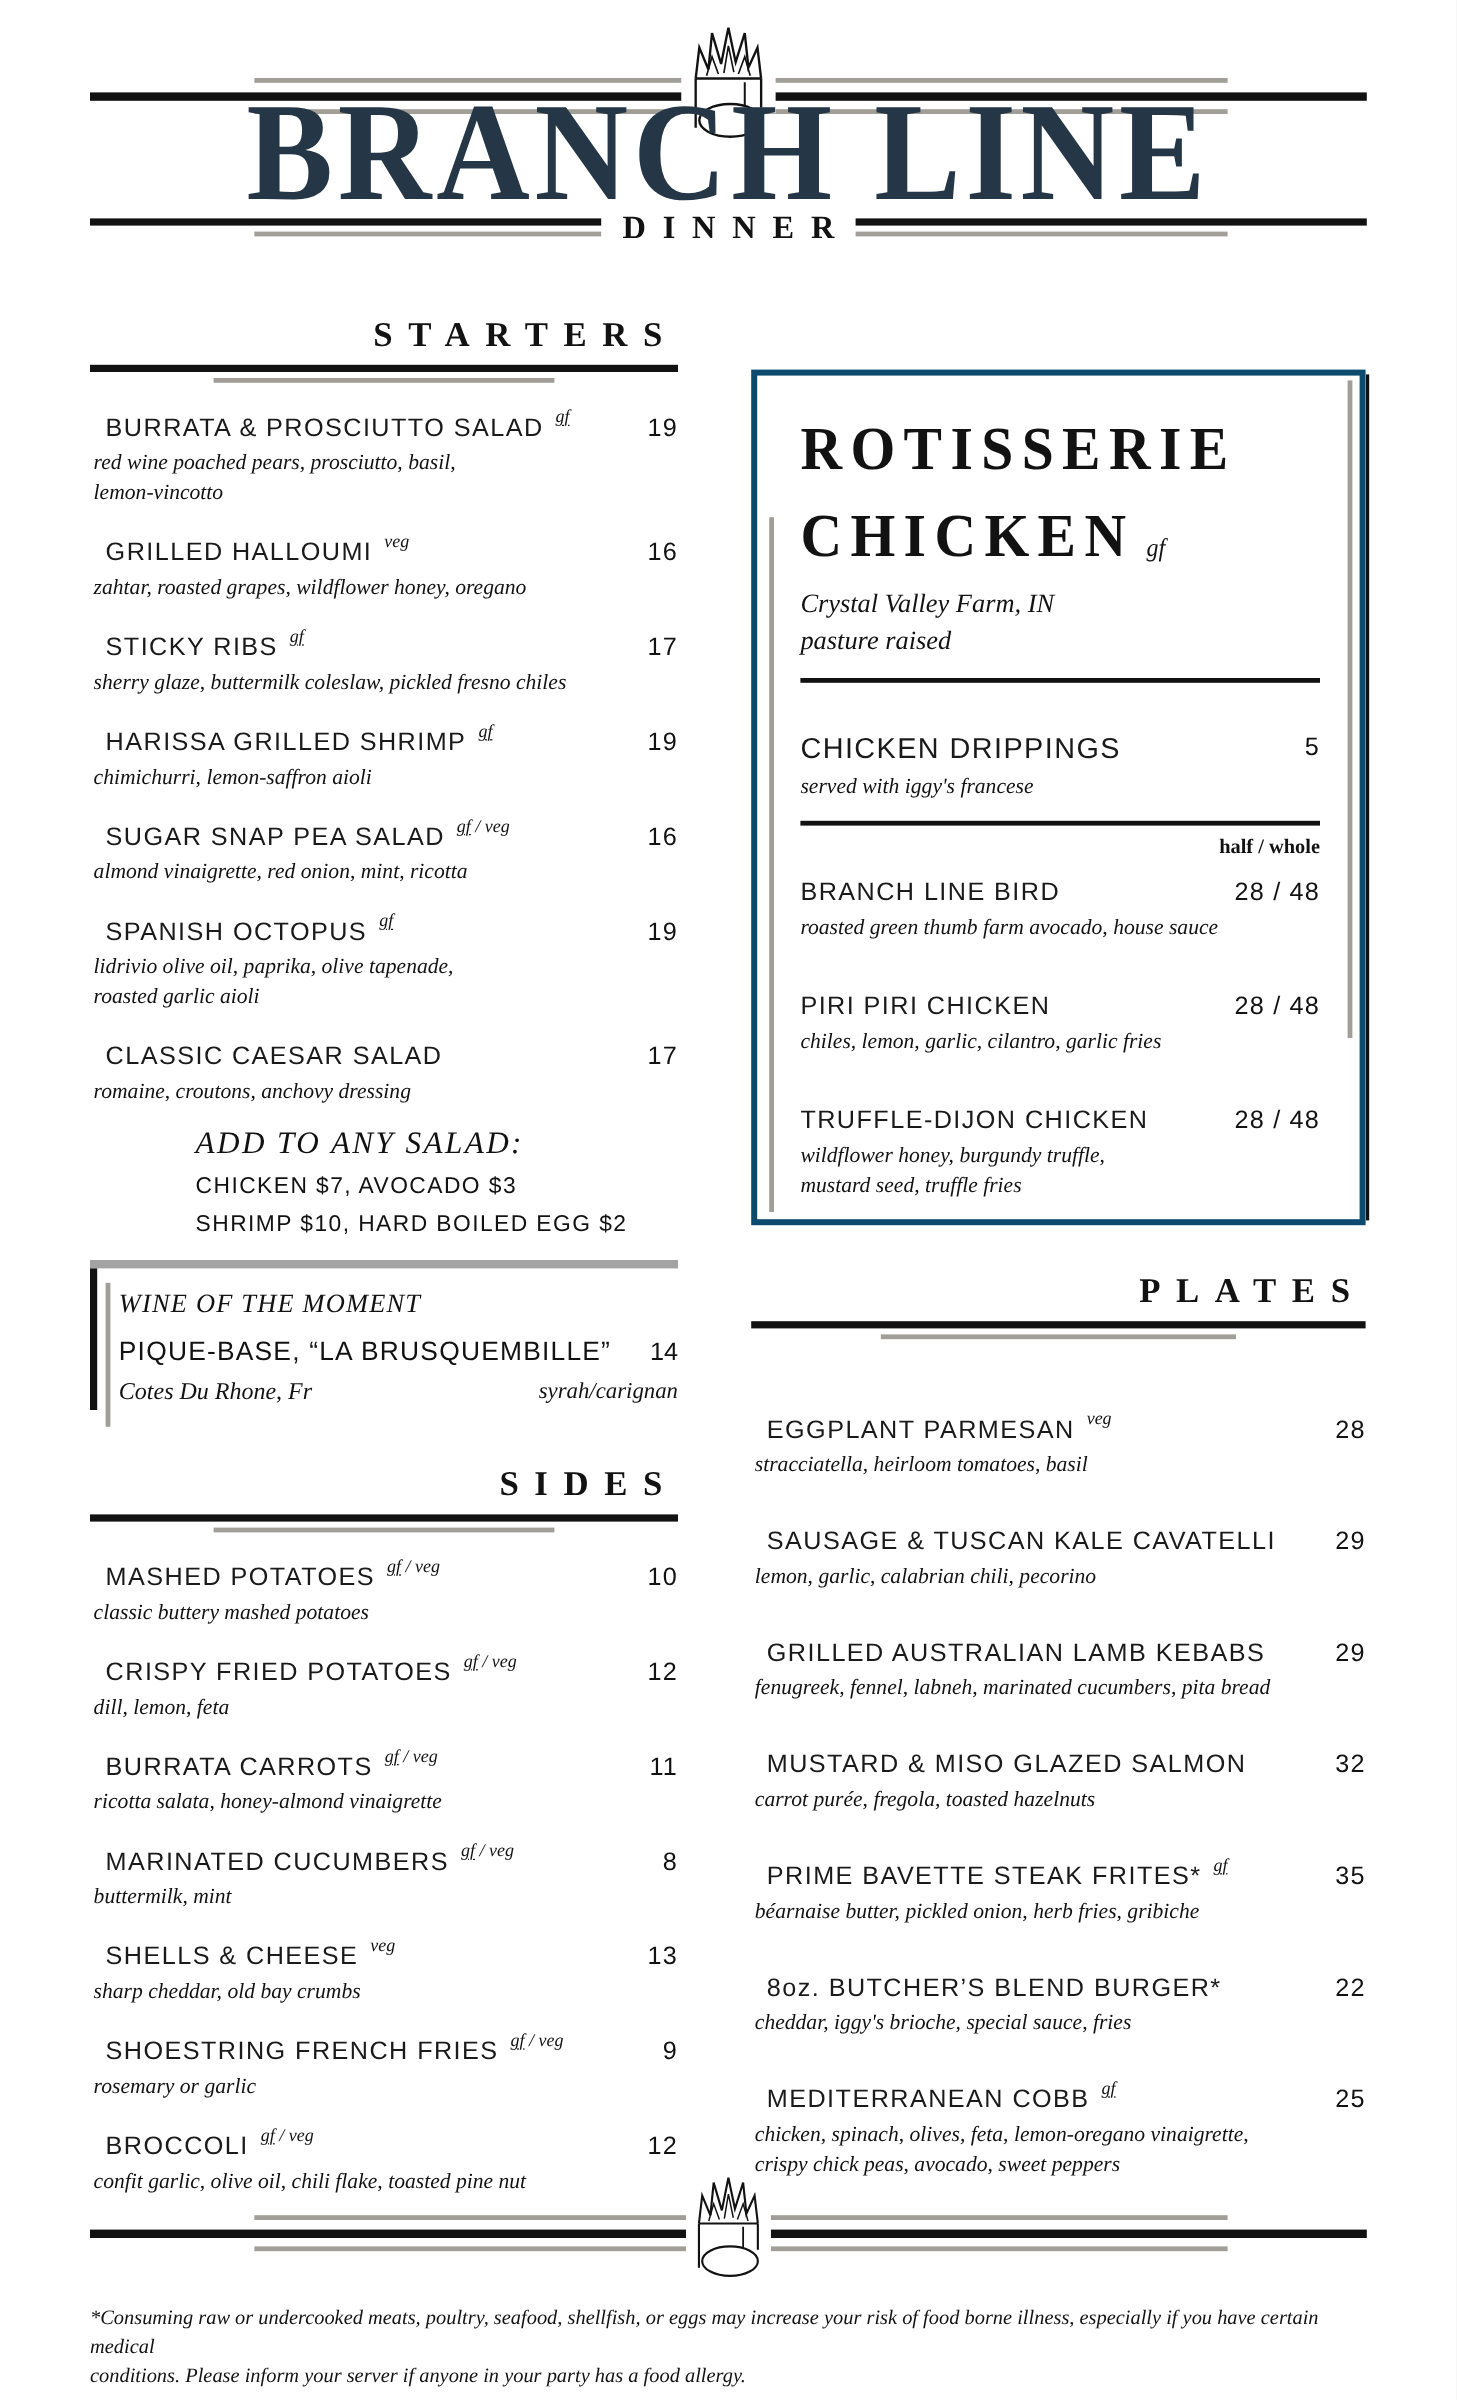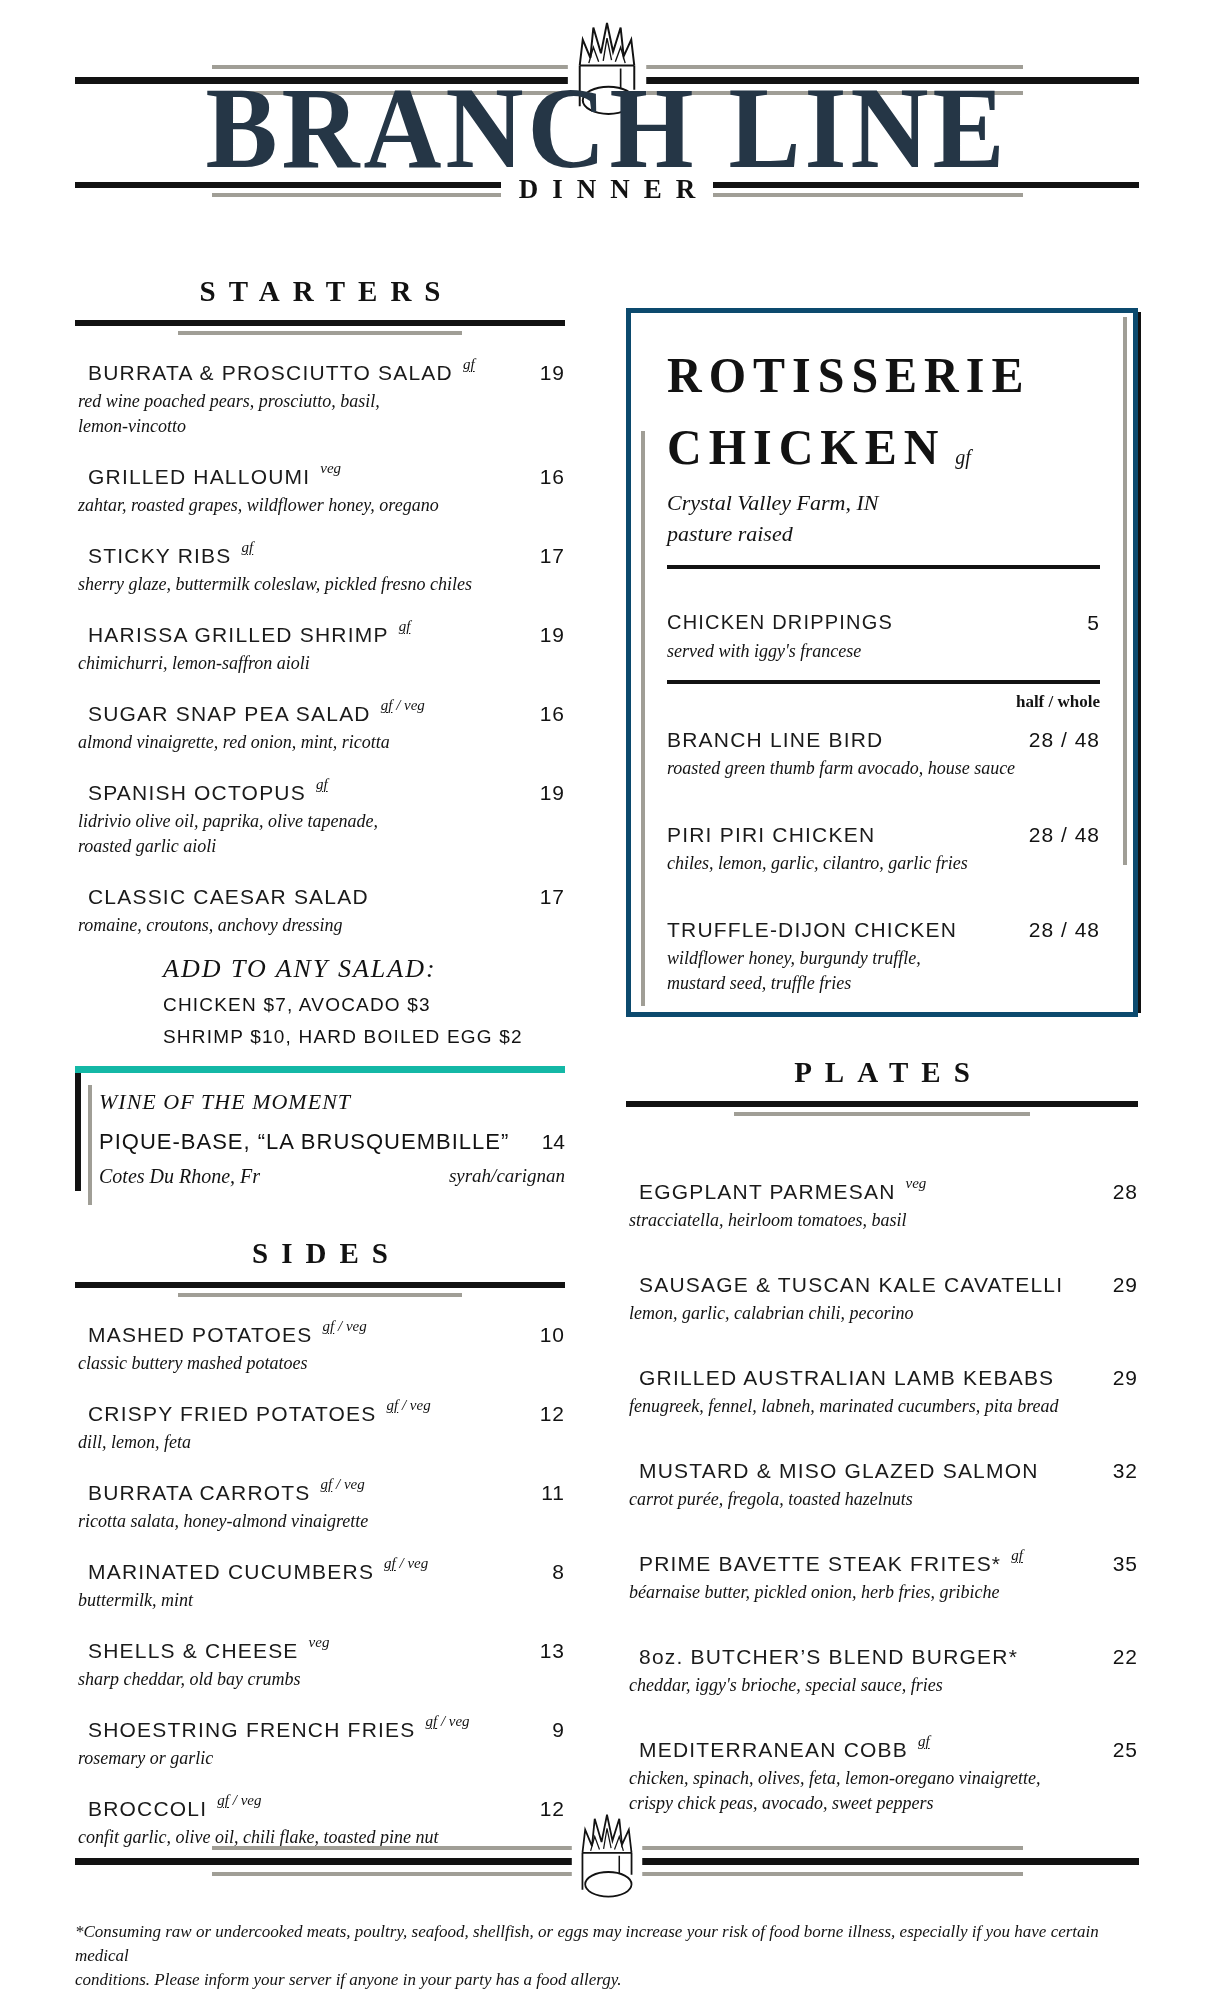--- a/index.html
+++ b/index.html
@@ -29,42 +29,42 @@
   .dl.left .gr{margin-left:137px}
   .dl.right .gr{margin-right:116px}
   .dtxt{font:700 27px/1 "Liberation Serif",serif;letter-spacing:14px;padding:0 4px 0 18px;white-space:nowrap}
 
   
   .columns{display:flex;gap:61px;padding-top:22px}
   .lcol{width:490px;flex:none}
   .rcol{width:512px;flex:none}
 
   
-  .sechead h2{margin:12px;font:700 29px/34px "Liberation Serif",serif;letter-spacing:13px;
-              text-align:center;padding-left:13px}
+  .sechead h2{margin:0;font:700 29px/34px "Liberation Serif",serif;letter-spacing:13px;
+              text-align:right;padding-left:13px}
   .rule-bk{height:6px;background:#121212;margin-top:8px}
   .rule-gr{height:4px;background:#a09e96;width:58%;margin:5px auto 0}
 
   
   .item{margin-top:26px;padding-left:13px}
   .row{display:flex;align-items:flex-start}
   .iname{font-size:21px;letter-spacing:1.2px;color:#1a1a1a;white-space:nowrap}
   .tag{font:italic 15px "Liberation Serif",serif;margin-left:10px;position:relative;top:-5px;white-space:nowrap}
   .tag:empty{display:none}
   .tag u{text-decoration:underline;text-underline-offset:2px;text-decoration-thickness:1px}
   .price{margin-left:auto;font-size:21px;letter-spacing:1px;padding-left:12px}
   .desc{font:italic 18px/25px "Liberation Serif",serif;margin-top:4px;margin-left:-10px;white-space:pre-line}
 
   
   .addsalad{margin-top:16px;padding-left:88px}
   .atitle{font:italic 26px "Liberation Serif",serif;letter-spacing:2px}
   .aline{font-size:19px;letter-spacing:1.2px;margin-top:10px}
 
   
-  .winebox{margin-top:18px;border-top:7px solid #14b8a6;position:relative;padding:16px 0 22px 24px}
+  .winebox{margin-top:18px;border-top:7px solid #a3a3a3;position:relative;padding:16px 0 22px 24px}
   .winebox::before{content:"";position:absolute;left:0;top:0;width:6px;height:118px;background:#121212}
   .winebox::after{content:"";position:absolute;left:13px;top:12px;width:4px;height:120px;background:#a09e96}
   .wlabel{font:italic 22px "Liberation Serif",serif;letter-spacing:1px}
   .wrow{display:flex;align-items:baseline;margin-top:14px}
   .wname{font-size:22px;letter-spacing:1px}
   .wprice{margin-left:auto;font-size:21px}
   .wrow2{display:flex;align-items:flex-start;margin-top:10px}
   .worigin{font:italic 20px "Liberation Serif",serif}
   .wvarietal{margin-left:auto;font:italic 19px "Liberation Serif",serif}
 
@@ -73,21 +73,21 @@
           box-shadow:7px 0 0 -4px #121212}
   .rotbox .grline-r{position:absolute;right:6px;top:4px;width:4px;height:548px;background:#a09e96}
   .rotbox .grline-l{position:absolute;left:10px;top:118px;bottom:6px;width:4px;background:#a09e96}
   .rtitle{font:700 48px/68px "Liberation Serif",serif;letter-spacing:7px;
           transform:scaleY(1.06);transform-origin:left top;white-space:nowrap}
   .rtitle .tagL{display:inline-block;font:italic 20px "Liberation Serif",serif;letter-spacing:0;
                 margin-left:10px;transform:none}
   .rsub{font:italic 22px/31px "Liberation Serif",serif;margin-top:12px}
   .rdiv{height:4px;background:#121212;margin-top:16px}
   .rotbox .drip{margin-top:18px;padding-left:0}
-  .rotbox .drip .iname{font-size:20px}
+  .rotbox .drip .iname{font-size:24px}
   .sizehdr{text-align:right;font:700 17px "Liberation Serif",serif;margin-top:8px}
   .rotbox .item{margin-top:42px;padding-left:0}
   .rotbox .item .desc{margin-left:0}
   .rotbox .item.first{margin-top:16px}
 
   
   .plates{margin-top:38px}
   .pitems .item{margin-top:40px}
   .pitems .item.first{margin-top:64px}
 

